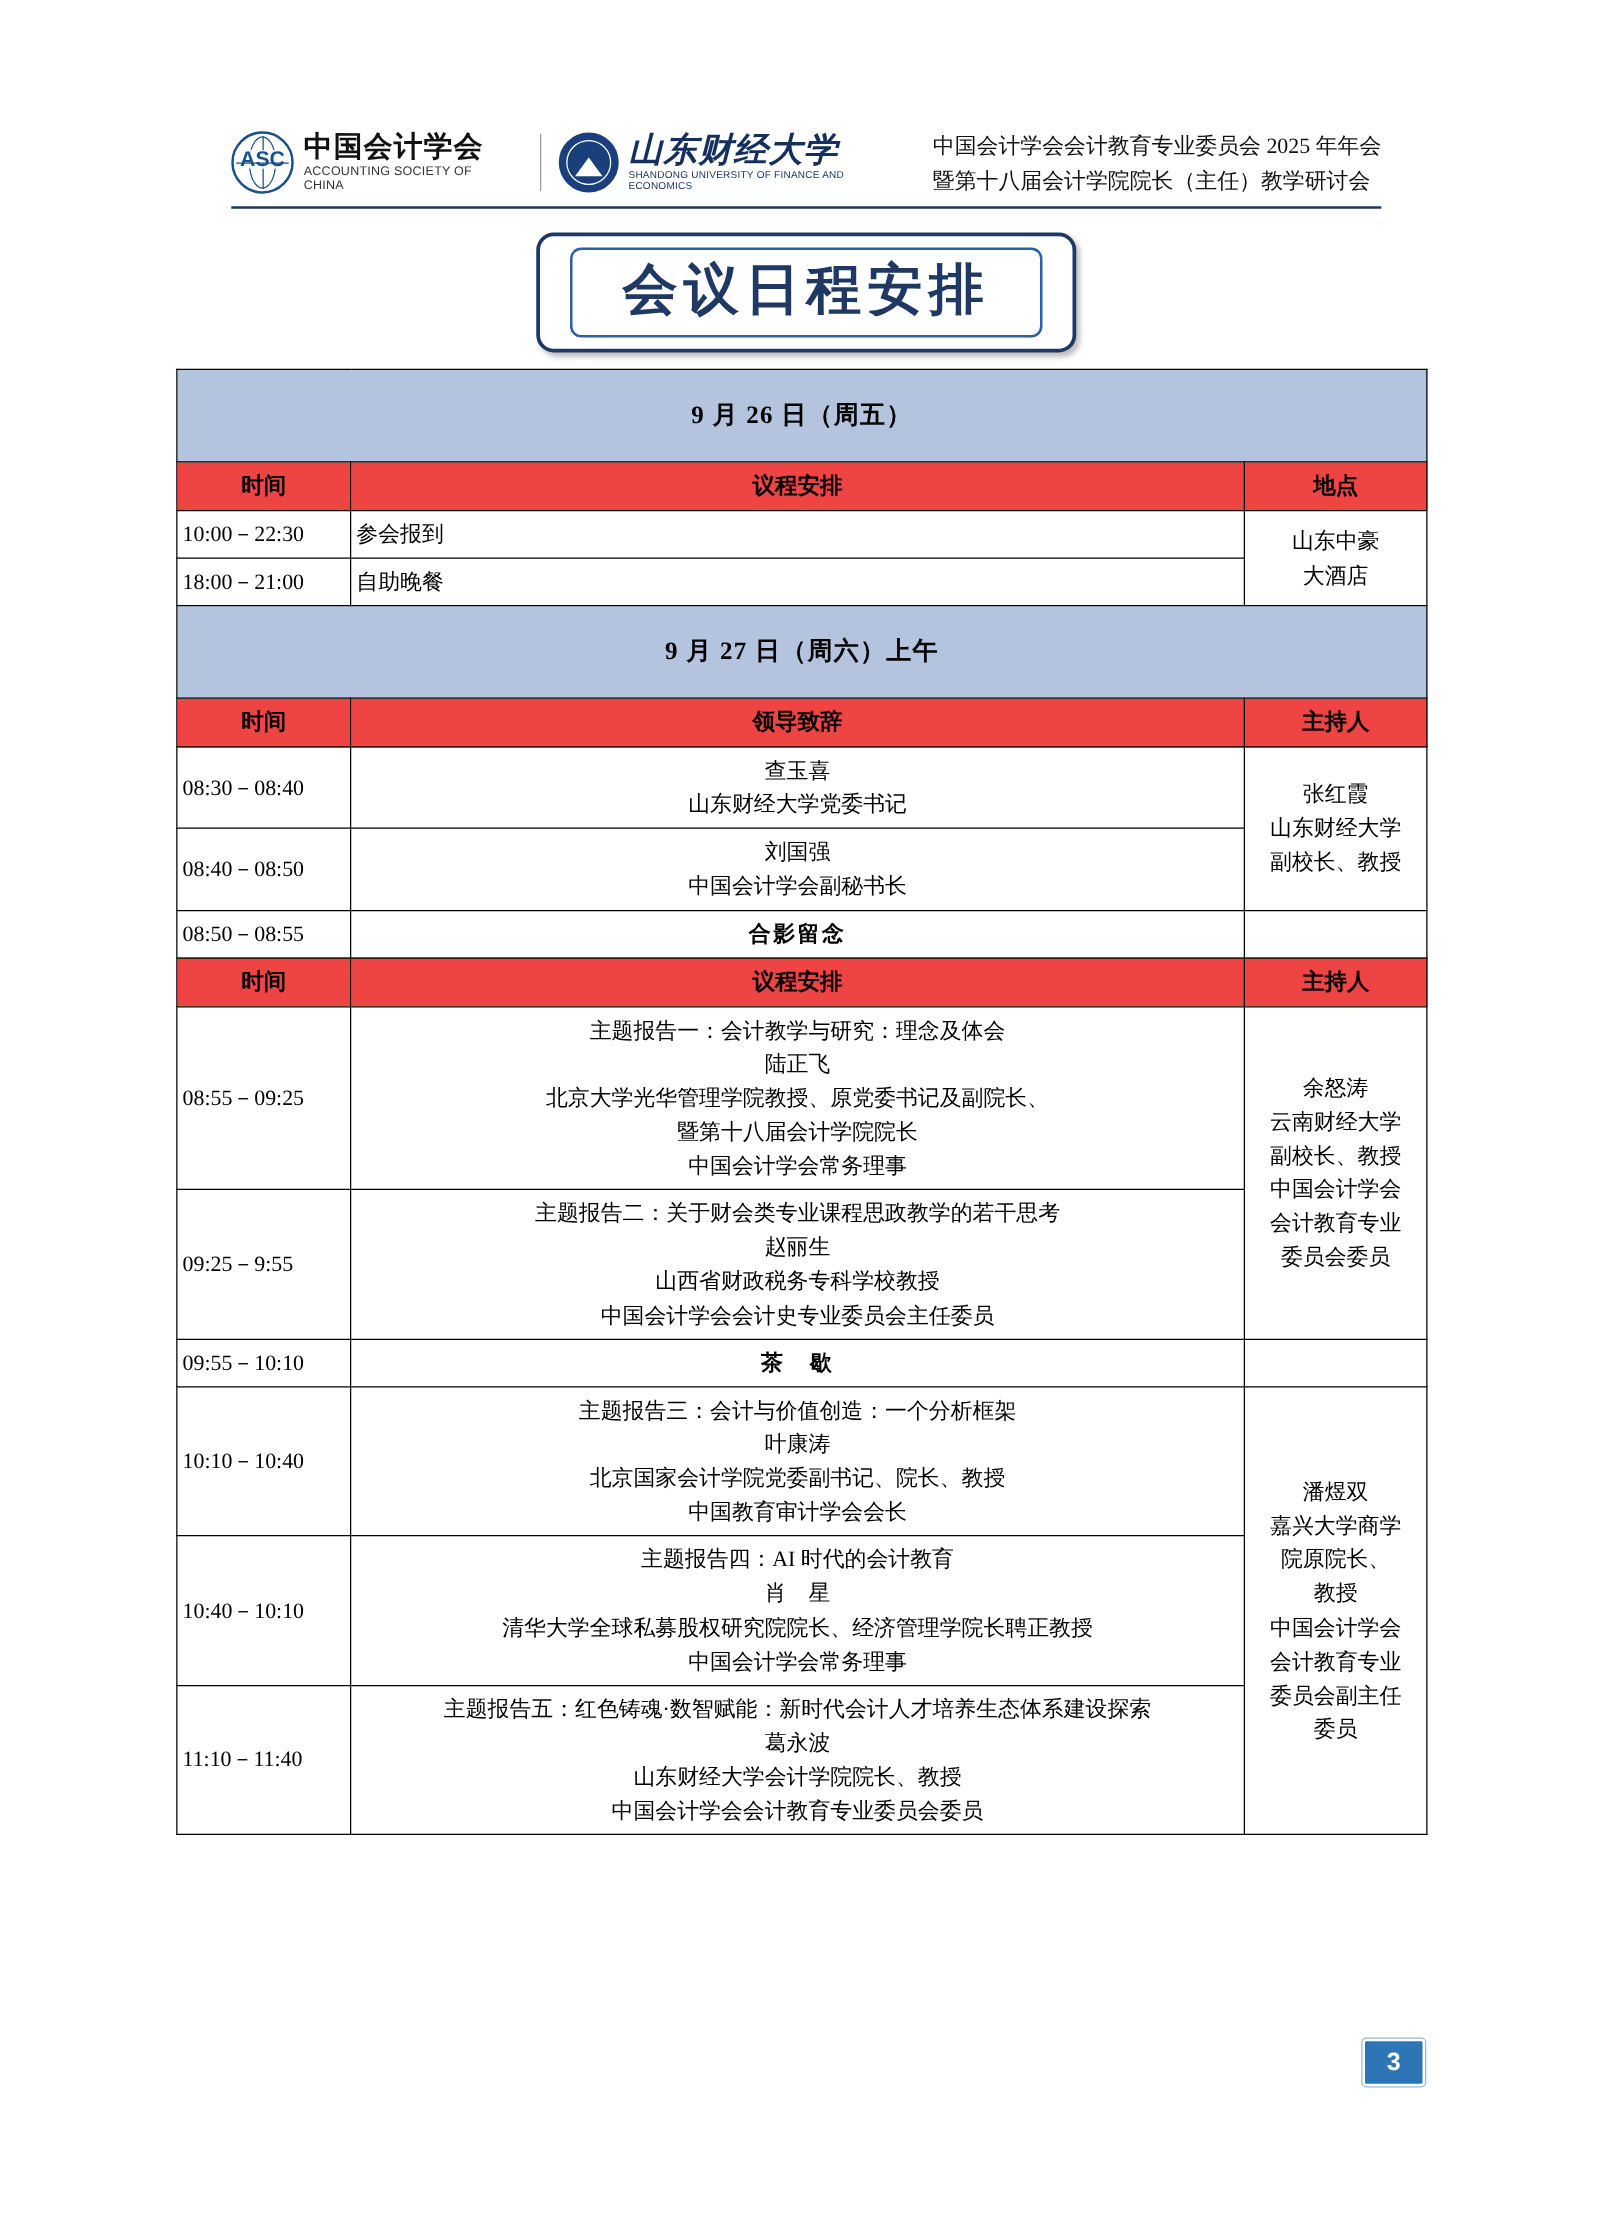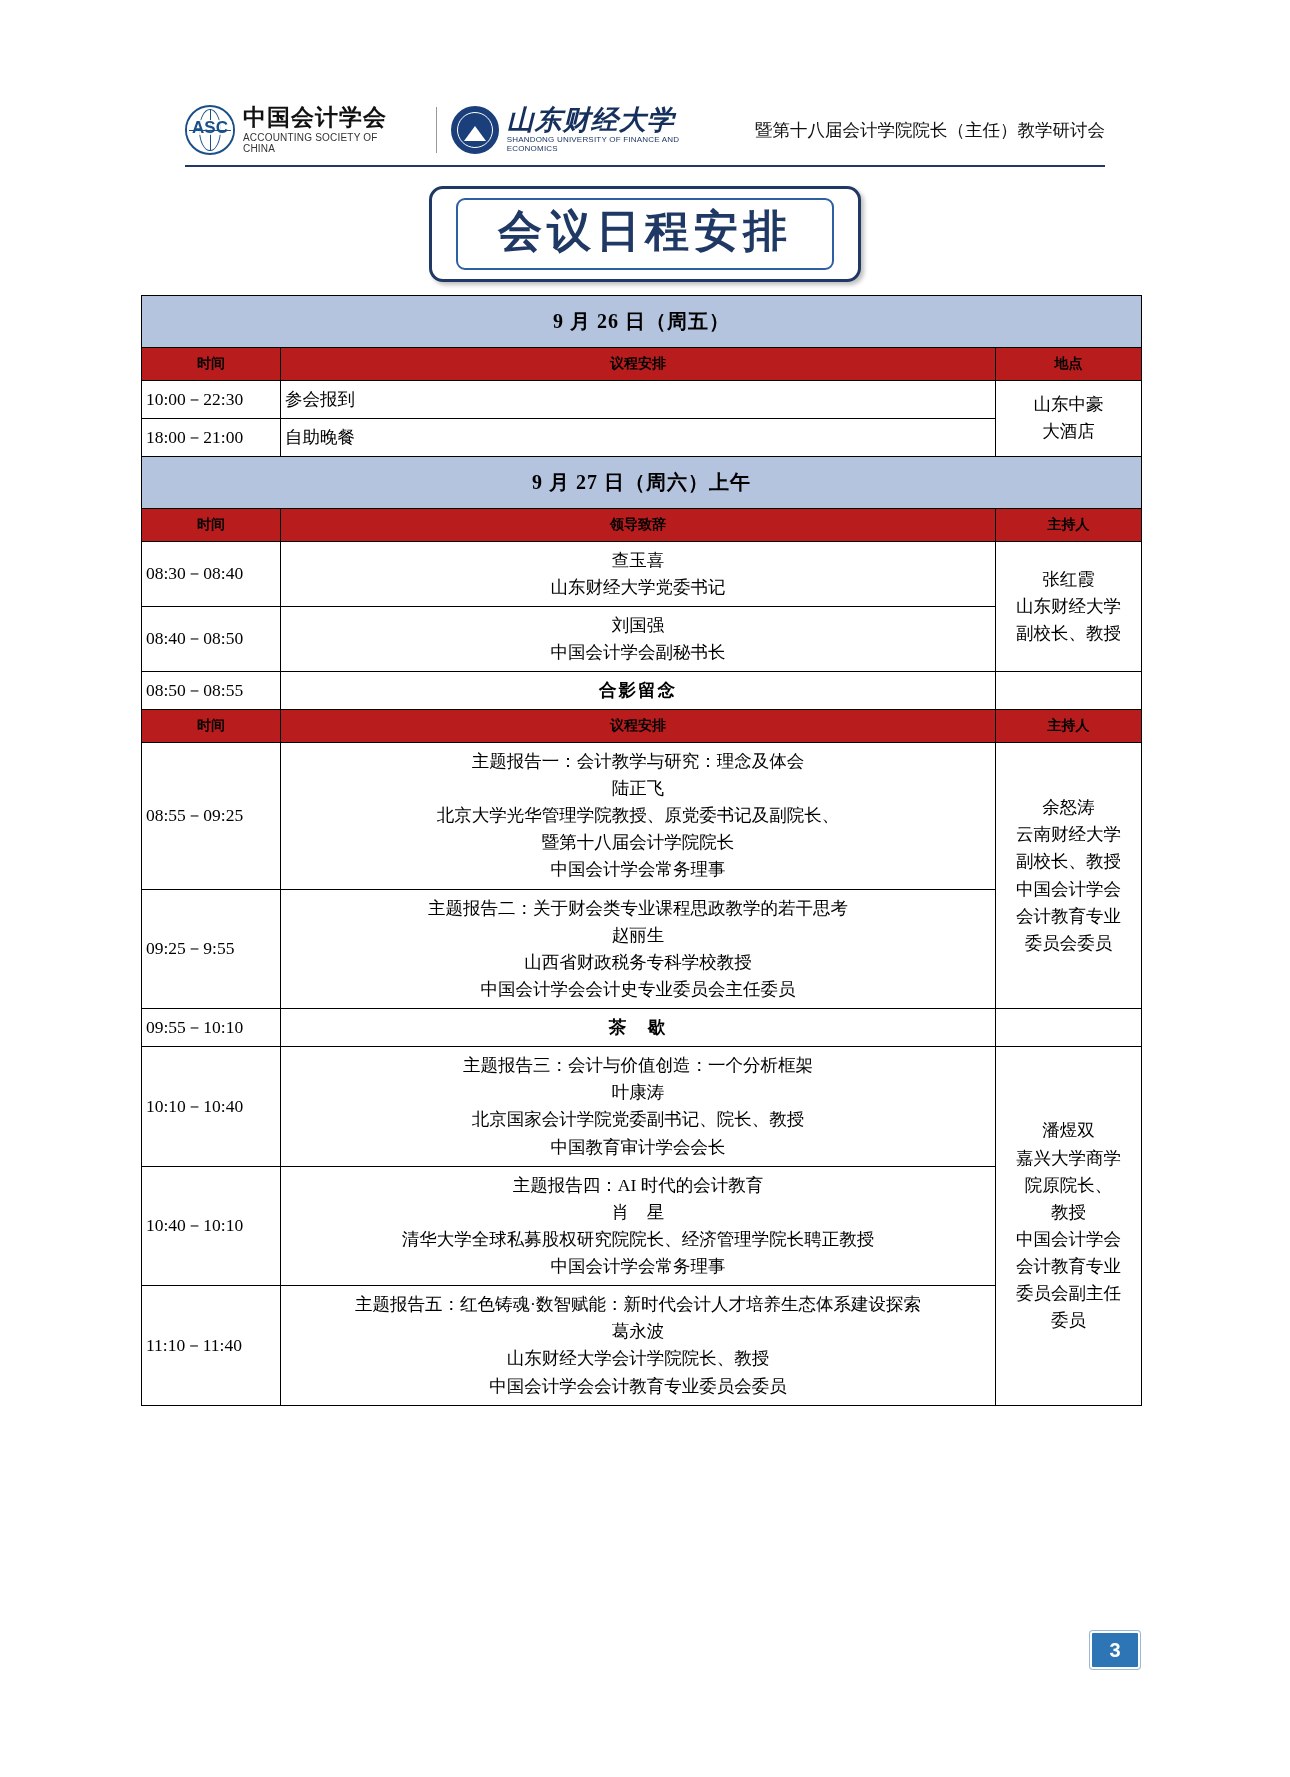--- a/index.html
+++ b/index.html
@@ -221,28 +221,28 @@
     line-height: 1.55;
   }
   .col-time { width: 139px; }
   .col-main { width: 715px; }
   .col-host { width: 146px; }
   .day-header td {
     background: #b4c4de;
     text-align: center;
     font-size: 20px;
     font-weight: bold;
-    padding: 10px 4px;
+    padding: 21px 4px;
     letter-spacing: 1px;
   }
   .sub-header td {
-    background: #b91c1c;
+    background: #ef4444;
     text-align: center;
     font-weight: bold;
-    font-size: 14px;
+    font-size: 18px;
   }
   .c { text-align: left; }
   .b { font-weight: normal; }
   .t-cell { white-space: nowrap; font-size: 17px; }
   .lines div { text-align: center; }
   .wide-center { text-align: center; font-weight: bold; letter-spacing: 2px; }
   .host-cell { text-align: center; line-height: 1.6; font-size: 17px; }
   
   .page-num {
     position: absolute;
@@ -284,20 +284,21 @@
       <div class="sdufe-mark">
         <div class="inner"></div>
         <div class="peak"></div>
       </div>
       <div class="sdufe-names">
         <div class="sdufe-cn">山东财经大学</div>
         <div class="sdufe-en">SHANDONG UNIVERSITY OF FINANCE AND ECONOMICS</div>
       </div>
     </div>
     <div class="header-titles">
+      <div>中国会计学会会计教育专业委员会 2025 年年会</div>
       <div>暨第十八届会计学院院长（主任）教学研讨会</div>
     </div>
   </div>
 
   <div class="banner-wrap">
     <div class="banner">
       <div class="banner-inner">
         <div class="banner-text">会议日程安排</div>
       </div>
     </div>

